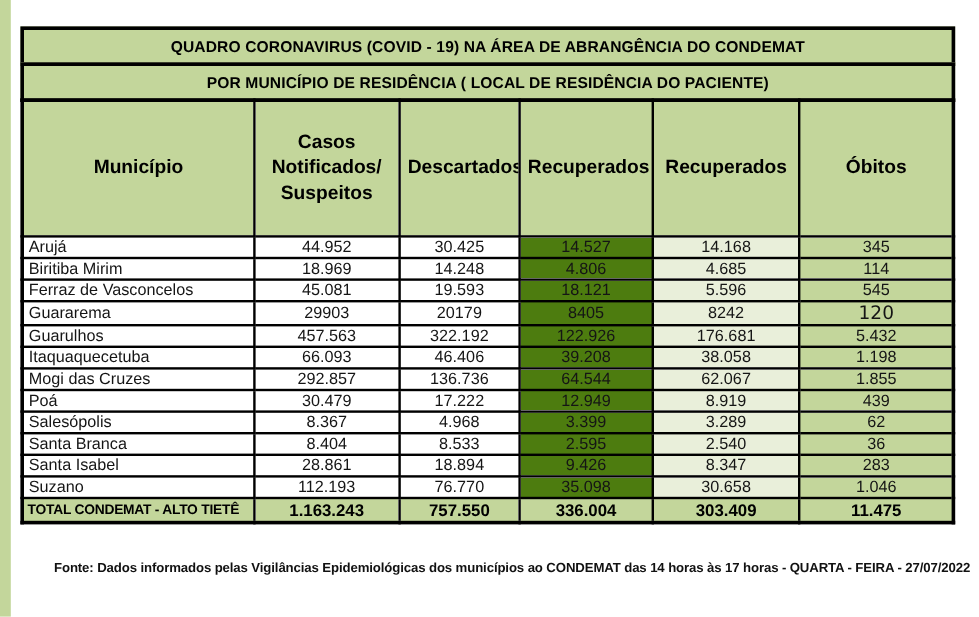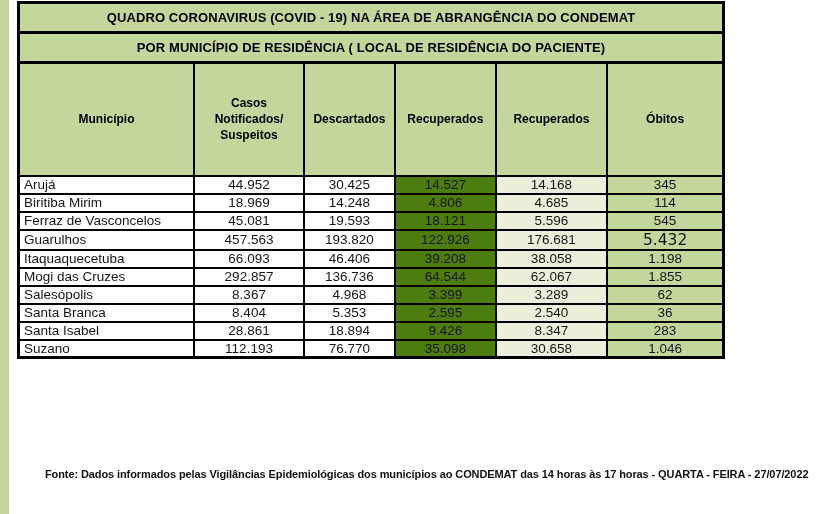--- a/index.html
+++ b/index.html
@@ -11,22 +11,22 @@
     position: relative;
   }
   .left-stripe {
     position: absolute;
     left: 0; top: 0;
     width: 9px; height: 514px;
     background: #c3d69b;
   }
   .board {
     position: absolute;
-    left: 17px; top: 1px;
-    width: 708px;
+    left: 17px; top: 22px;
+    width: 779px;
   }
   .banner {
     border: 3px solid #000;
     background: #c3d69b;
     text-align: center;
     font-weight: bold;
     font-size: 13px;
     color: #000;
     height: 33px;
     line-height: 27px;
@@ -47,21 +47,21 @@
   }
   col.c-mun  { width: 24.9%; }
   col.c-cas  { width: 15.6%; }
   col.c-des  { width: 12.9%; }
   col.c-con  { width: 14.3%; }
   col.c-rec  { width: 15.8%; }
   col.c-obi  { width: 16.5%; }
   tr.header-row th {
     background: #c3d69b;
     height: 113px;
-    font-size: 12px;
+    font-size: 16px;
     font-weight: bold;
     text-align: center;
     vertical-align: middle;
     white-space: normal;
     padding: 2px 6px;
     line-height: 1.35;
   }
   tr.data-row td {
     height: 18px;
     font-size: 13.5px;
@@ -163,23 +163,31 @@
         </tr>
         <tr class="data-row">
           <td>Ferraz de Vasconcelos</td>
           <td>45.081</td>
           <td>19.593</td>
           <td>18.121</td>
           <td>5.596</td>
           <td>545</td>
         </tr>
         <tr class="data-row">
+          <td>Guararema</td>
+          <td>29903</td>
+          <td>20179</td>
+          <td>8405</td>
+          <td>8242</td>
+          <td>120</td>
+        </tr>
+        <tr class="data-row">
           <td>Guarulhos</td>
           <td>457.563</td>
-          <td>193.820</td>
+          <td>322.192</td>
           <td>122.926</td>
           <td>176.681</td>
           <td>5.432</td>
         </tr>
         <tr class="data-row">
           <td>Itaquaquecetuba</td>
           <td>66.093</td>
           <td>46.406</td>
           <td>39.208</td>
           <td>38.058</td>
@@ -187,50 +195,66 @@
         </tr>
         <tr class="data-row">
           <td>Mogi das Cruzes</td>
           <td>292.857</td>
           <td>136.736</td>
           <td>64.544</td>
           <td>62.067</td>
           <td>1.855</td>
         </tr>
         <tr class="data-row">
+          <td>Poá</td>
+          <td>30.479</td>
+          <td>17.222</td>
+          <td>12.949</td>
+          <td>8.919</td>
+          <td>439</td>
+        </tr>
+        <tr class="data-row">
           <td>Salesópolis</td>
           <td>8.367</td>
           <td>4.968</td>
           <td>3.399</td>
           <td>3.289</td>
           <td>62</td>
         </tr>
         <tr class="data-row">
           <td>Santa Branca</td>
           <td>8.404</td>
-          <td>5.353</td>
+          <td>8.533</td>
           <td>2.595</td>
           <td>2.540</td>
           <td>36</td>
         </tr>
         <tr class="data-row">
           <td>Santa Isabel</td>
           <td>28.861</td>
           <td>18.894</td>
           <td>9.426</td>
           <td>8.347</td>
           <td>283</td>
         </tr>
         <tr class="data-row">
           <td>Suzano</td>
           <td>112.193</td>
           <td>76.770</td>
           <td>35.098</td>
           <td>30.658</td>
           <td>1.046</td>
         </tr>
+        <tr class="total-row">
+          <td>TOTAL CONDEMAT - ALTO TIETÊ</td>
+          <td>1.163.243</td>
+          <td>757.550</td>
+          <td>336.004</td>
+          <td>303.409</td>
+          <td>11.475</td>
+        </tr>
       </tbody>
   </table>
 </div>
 
 <div class="footnotes">
   <div class="source-line">Fonte: Dados informados pelas Vigilâncias Epidemiológicas dos municípios ao CONDEMAT das 14 horas às 17 horas - QUARTA - FEIRA - 27/07/2022</div>
 </div>
 
 </body></html>

